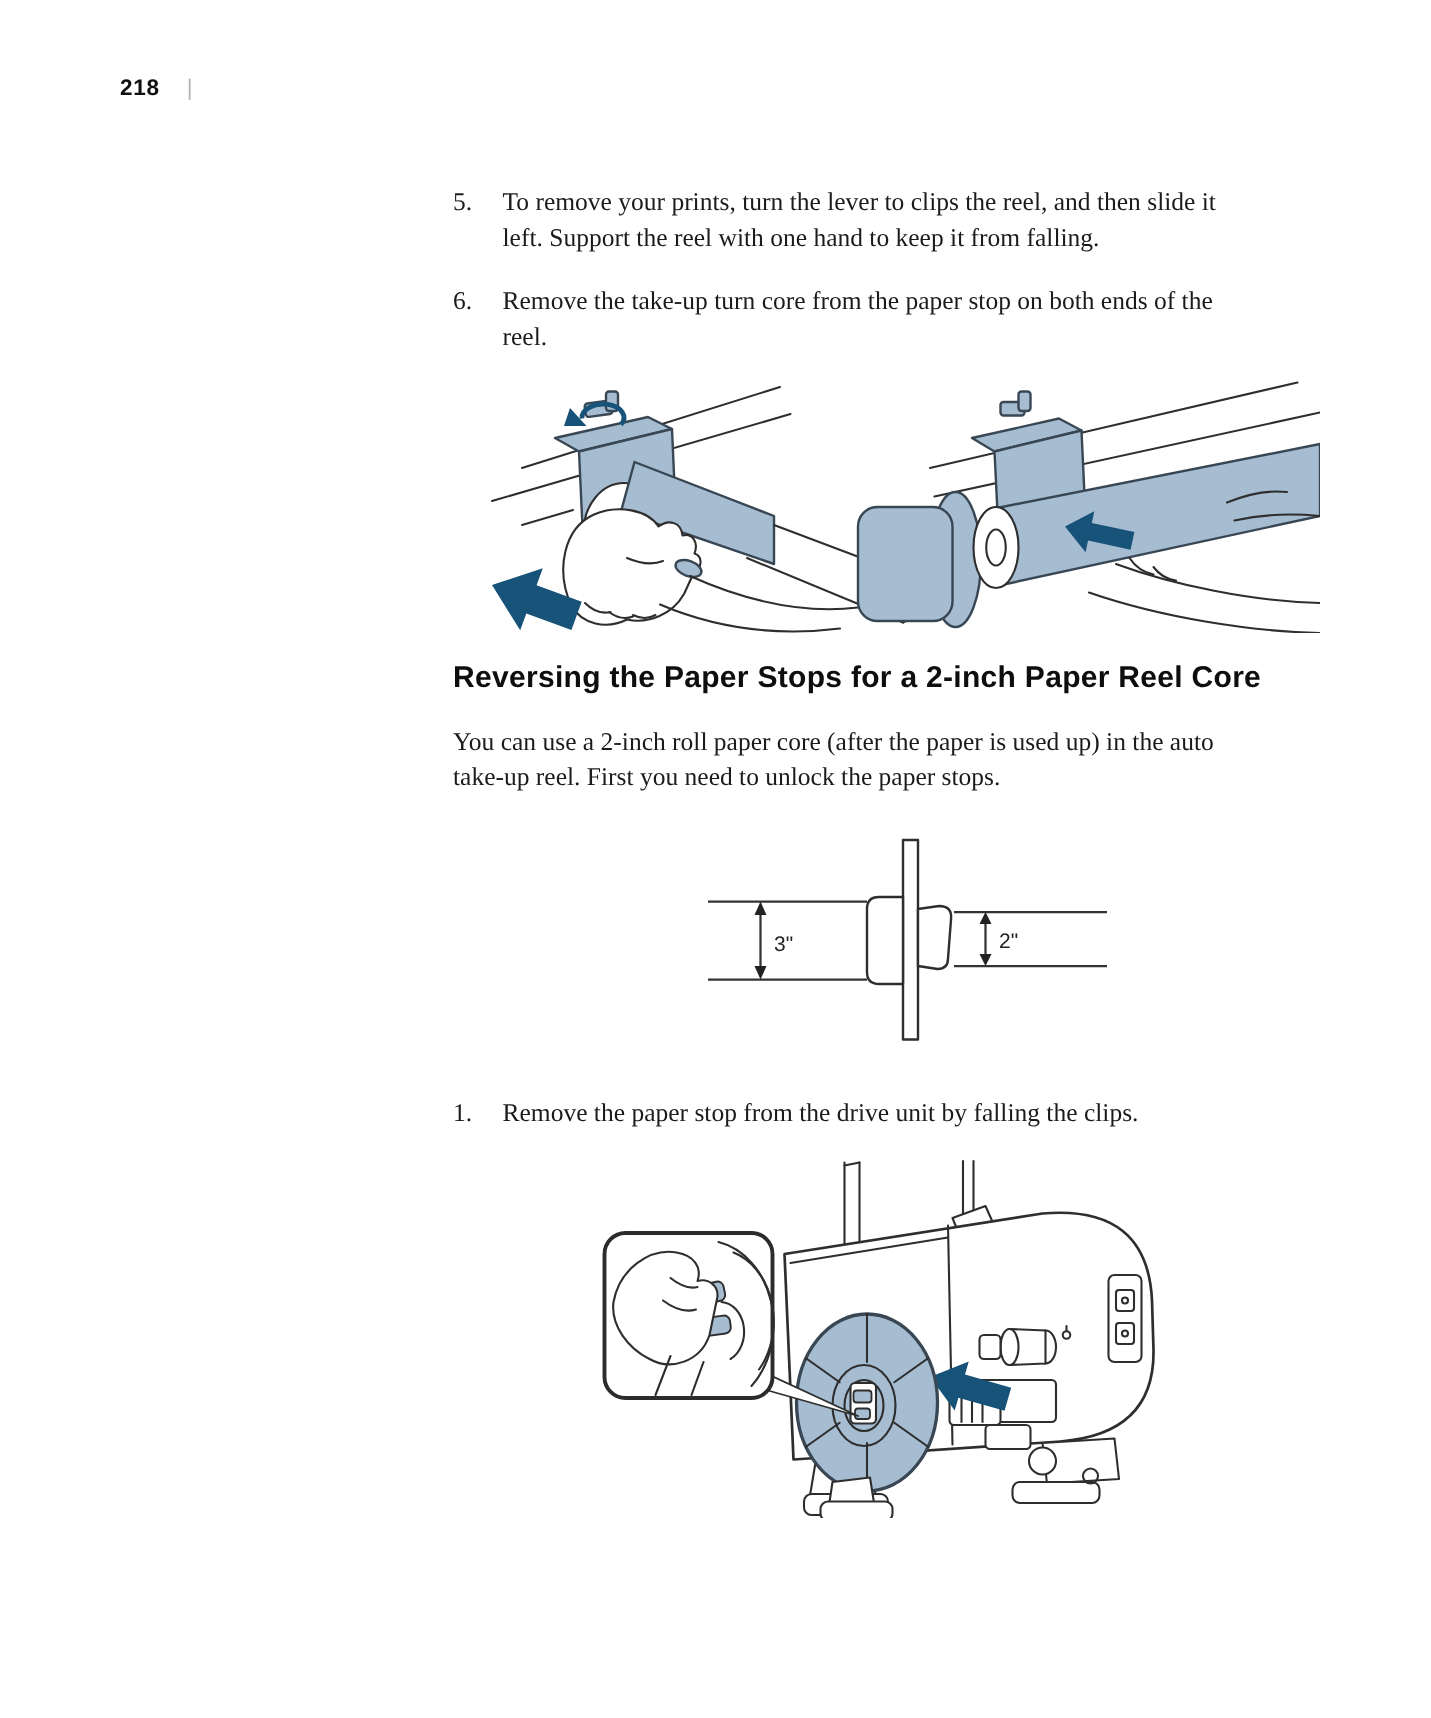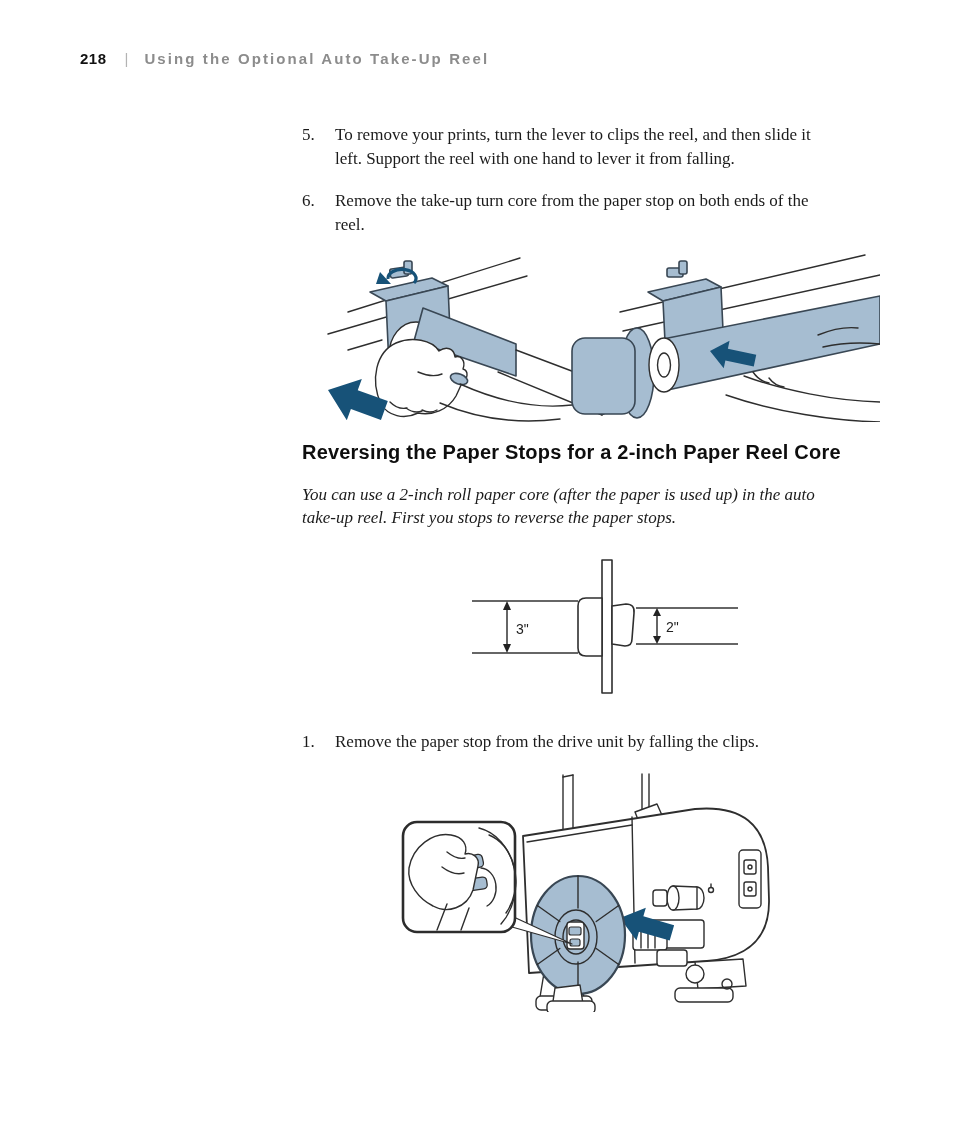--- a/index.html
+++ b/index.html
@@ -19,43 +19,42 @@
   .pagenum{color:#111;letter-spacing:.5px;}
   .pipe{color:#b3b3b3;font-weight:normal;padding:0 16px 0 18px;font-size:15px;}
   .runtitle{color:var(--header-gray);letter-spacing:2.1px;font-size:15px;}
   
   .step{display:flex;font-size:17px;line-height:23.5px;}
   .step .num{width:33px;flex:0 0 33px;}
   .ln{display:block;}
   
   .secheading{left:302px;top:441px;font-family:Liberation Sans, sans-serif;
     font-weight:bold;font-size:20px;color:#0e0e0e;letter-spacing:.2px;}
-  .intro{left:302px;top:483px;font-size:17px;line-height:23px;font-style:italic;}
+  .intro{left:302px;top:483px;font-size:17px;line-height:23px;}
   
   .b{fill:var(--illustration-fill);stroke:var(--illustration-stroke);stroke-width:1.6;stroke-linejoin:round;}
   .w{fill:#ffffff;stroke:var(--line-dark);stroke-width:1.4;stroke-linejoin:round;}
   .s{fill:none;stroke:var(--line-dark);stroke-width:1.4;stroke-linecap:round;}
   .n{fill:var(--arrow-navy);stroke:none;}
   .d{fill:none;stroke:#333;stroke-width:1.5;}
   .dl{font-family:"Liberation Sans","DejaVu Sans",sans-serif;font-size:14px;fill:#222;}
 </style>
 </head>
 <body style="--illustration-fill: #a6bdd1; --arrow-navy: #175278; --line-dark: #2e2e2e; --header-gray: #8c8c8c;">
 
 <div class="abs pageheader">
   <span class="pagenum">218</span>
   <span class="pipe">|</span>
-  <span class="runtitle">Using the Optional Auto Take-Up Reel</span>
 </div>
 
 <div class="abs step" style="left:302px;top:123px;width:590px;">
   <span class="num">5.</span>
   <span class="body">
     <span class="ln">To remove your prints, turn the lever to clips the reel, and then slide it</span>
-    <span class="ln">left. Support the reel with one hand to lever it from falling.</span>
+    <span class="ln">left. Support the reel with one hand to keep it from falling.</span>
   </span>
 </div>
 
 <div class="abs step" style="left:302px;top:189px;width:590px;">
   <span class="num">6.</span>
   <span class="body">
     <span class="ln">Remove the take-up turn core from the paper stop on both ends of the</span>
     <span class="ln">reel.</span>
   </span>
 </div>
@@ -114,21 +113,21 @@
     <path class="s" d="M424,124 C462,138 515,149 560,150"></path>
     <path class="s" d="M406,143 C455,160 515,169 560,170"></path>
     <path class="s" d="M433,120 q6,9 16,11 M449,126 q6,8 15,9"></path>
     <path class="s" d="M498,83 q22,-9 40,-7 M503,95 q26,-6 57,-3"></path>
   </g>
 </svg>
 
 <div class="abs secheading">Reversing the Paper Stops for a 2-inch Paper Reel Core</div>
 <div class="abs intro">
   <span class="ln">You can use a 2-inch roll paper core (after the paper is used up) in the auto</span>
-  <span class="ln">take-up reel. First you stops to reverse the paper stops.</span>
+  <span class="ln">take-up reel. First you need to unlock the paper stops.</span>
 </div>
 
 <svg class="abs" style="left:470px;top:556px;" width="270" height="140" viewBox="0 0 270 140">
 
   <rect class="w" x="132" y="4" width="10" height="133" style="stroke-width:1.6"></rect>
 
   <line class="d" x1="2" y1="45" x2="108" y2="45"></line>
   <line class="d" x1="2" y1="97" x2="108" y2="97"></line>
   <path class="w" d="M132,42 L116,42 Q108,42 108,50 L108,92 Q108,100 116,100 L132,100 Z" style="stroke-width:1.6"></path>
   <g>

